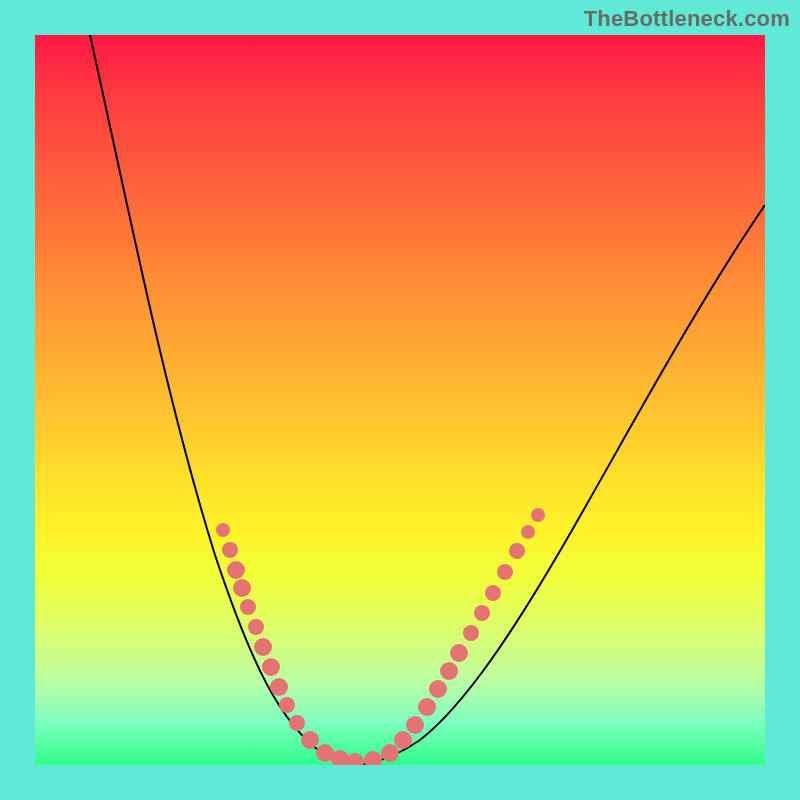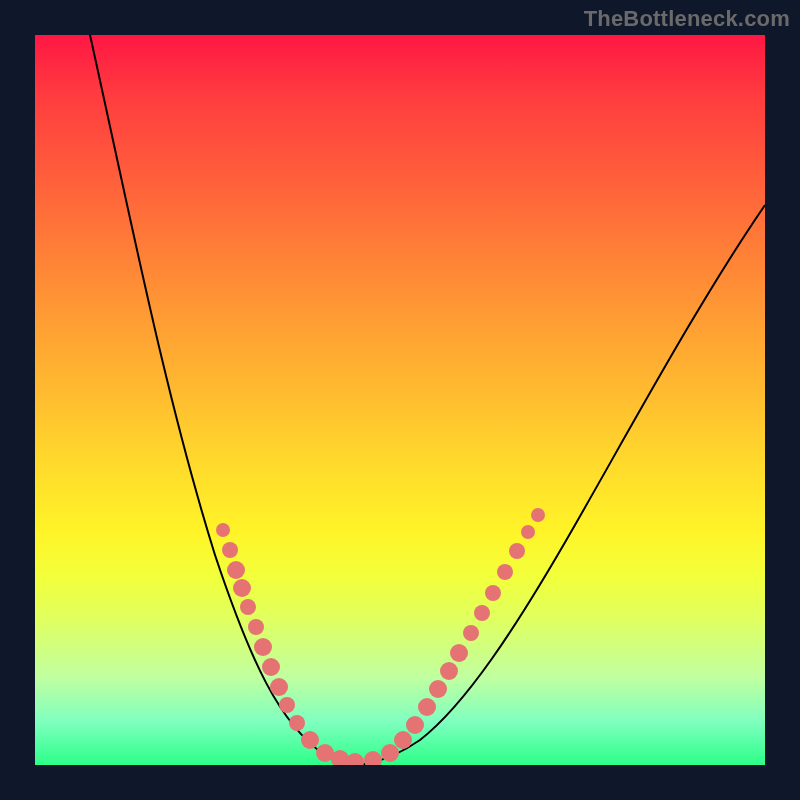--- a/index.html
+++ b/index.html
@@ -9,21 +9,21 @@
     height: 800px;
     background: #000;
     overflow: hidden;
   }
   .frame {
     position: absolute;
     top: 0;
     left: 0;
     width: 800px;
     height: 800px;
-    background: #0f172a;
+    background: #5eead4;
   }
   .plot-area {
     position: absolute;
     top: 35px;
     left: 35px;
     width: 730px;
     height: 730px;
     background: linear-gradient(to bottom,
       #ff1744 0%,
       #ff3b3f 8%,

